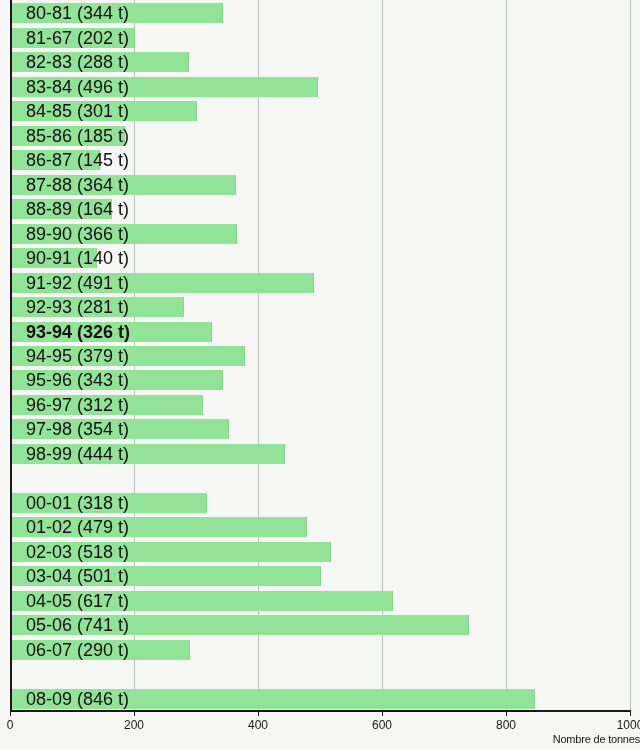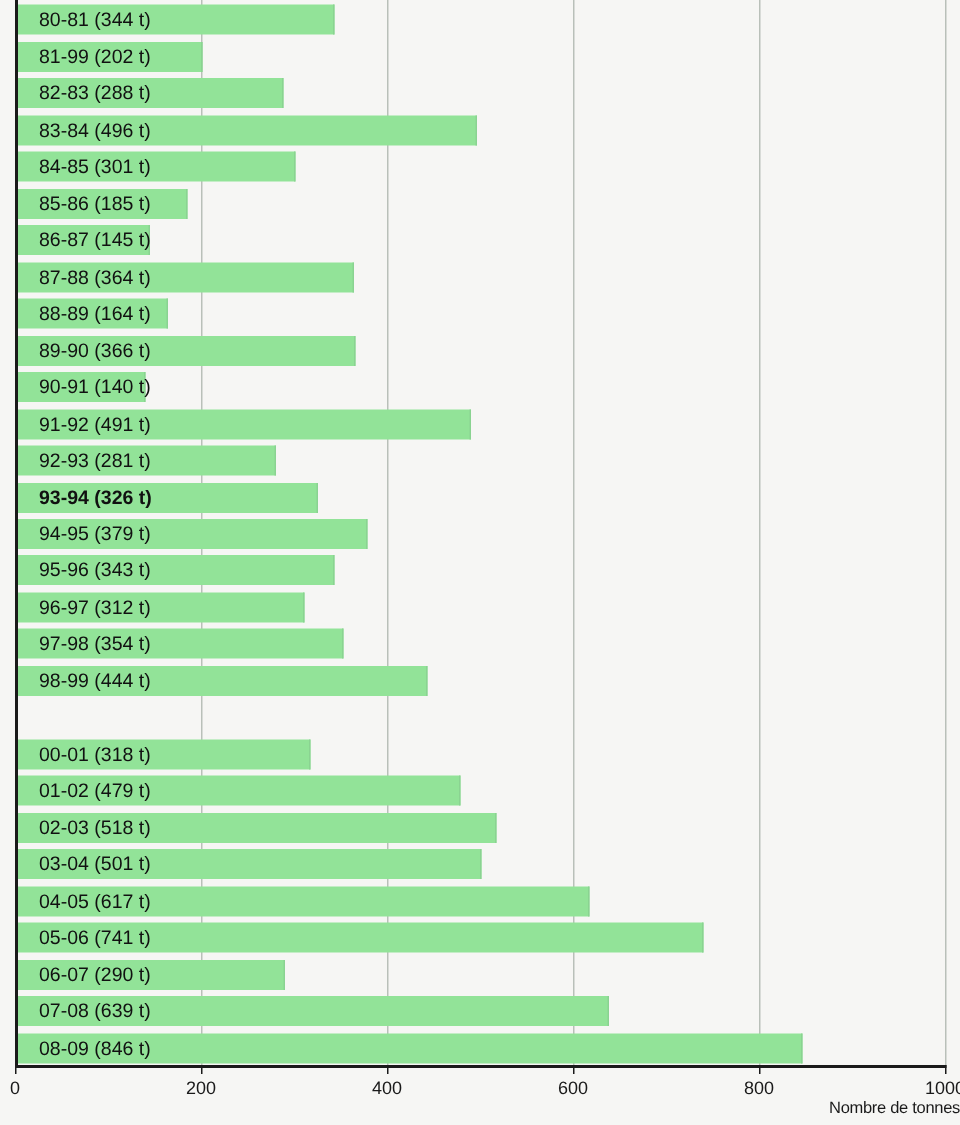--- a/index.html
+++ b/index.html
@@ -84,21 +84,21 @@
     border-right: 1px solid #8ad391;
     box-sizing: border-box;
   }
 
   .bar-label {
     position: absolute;
     left: 16px;
     top: 0;
     height: 20px;
     line-height: 20px;
-    font-size: 13px;
+    font-size: 18px;
     color: #111111;
     white-space: nowrap;
     z-index: 4;
   }
 
   
   .tick-mark {
     position: absolute;
     top: 710px;
     width: 1px;
@@ -141,21 +141,21 @@
         <div class="gridline" style="left: 496px;"></div>
         <div class="gridline" style="left: 620px;"></div>
       </div>
     <div id="bars">
         <div class="bar-row" style="top: 3px; width: 620px;">
           <div class="bar" style="width: 213.28px; background: rgb(146, 227, 152);"></div>
           <div class="bar-label">80-81 (344 t)</div>
         </div>
         <div class="bar-row" style="top: 28px; width: 620px;">
           <div class="bar" style="width: 125.24px; background: rgb(146, 227, 152);"></div>
-          <div class="bar-label">81-99 (202 t)</div>
+          <div class="bar-label">81-67 (202 t)</div>
         </div>
         <div class="bar-row" style="top: 52px; width: 620px;">
           <div class="bar" style="width: 178.56px; background: rgb(146, 227, 152);"></div>
           <div class="bar-label">82-83 (288 t)</div>
         </div>
         <div class="bar-row" style="top: 77px; width: 620px;">
           <div class="bar" style="width: 307.52px; background: rgb(146, 227, 152);"></div>
           <div class="bar-label">83-84 (496 t)</div>
         </div>
         <div class="bar-row" style="top: 101px; width: 620px;">
@@ -238,24 +238,20 @@
           <div class="bar" style="width: 382.54px; background: rgb(146, 227, 152);"></div>
           <div class="bar-label">04-05 (617 t)</div>
         </div>
         <div class="bar-row" style="top: 615px; width: 620px; padding-left: 48px;">
           <div class="bar" style="width: 459.42px; background: rgb(146, 227, 152);"></div>
           <div class="bar-label">05-06 (741 t)</div>
         </div>
         <div class="bar-row" style="top: 640px; width: 620px;">
           <div class="bar" style="width: 179.8px; background: rgb(146, 227, 152);"></div>
           <div class="bar-label">06-07 (290 t)</div>
-        </div>
-        <div class="bar-row" style="top: 664px; width: 620px;">
-          <div class="bar" style="width: 396.18px; background: rgb(146, 227, 152);"></div>
-          <div class="bar-label">07-08 (639 t)</div>
         </div>
         <div class="bar-row" style="top: 689px; width: 620px;">
           <div class="bar" style="width: 524.52px; background: rgb(146, 227, 152);"></div>
           <div class="bar-label">08-09 (846 t)</div>
         </div>
       </div>
   </div>
 
   <div id="axis-y-line"></div>
   <div id="axis-x-line"></div>

